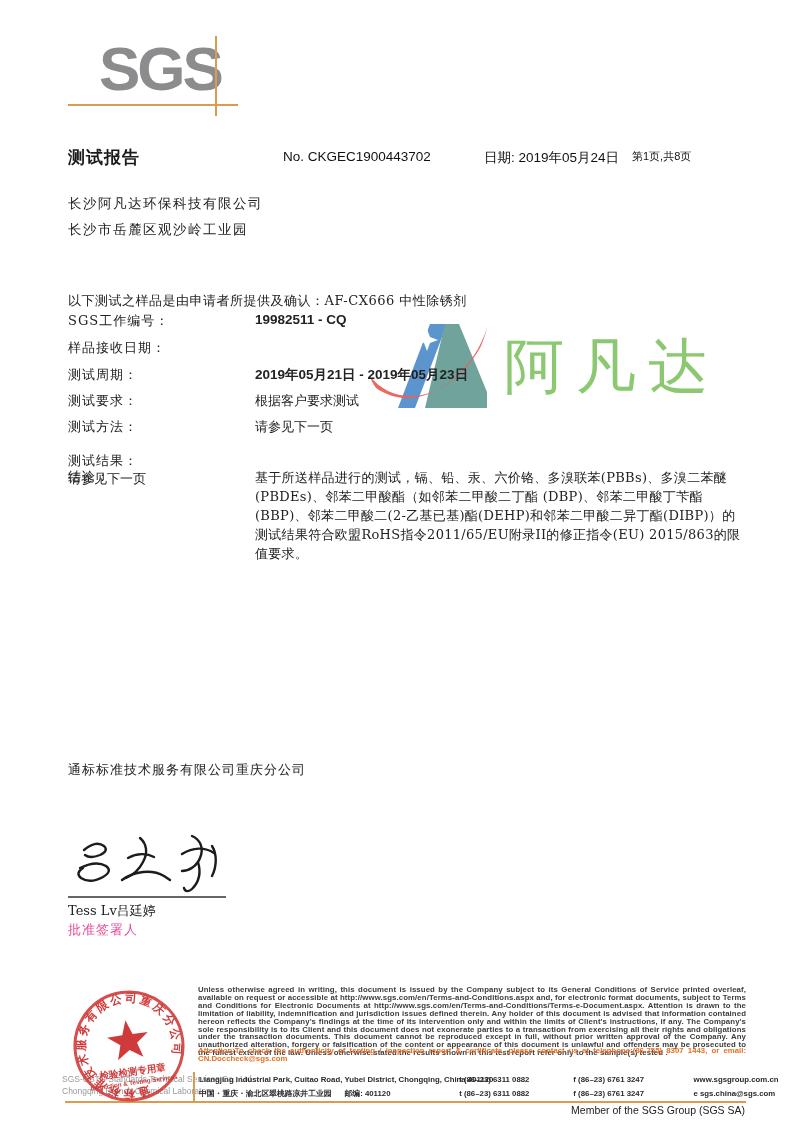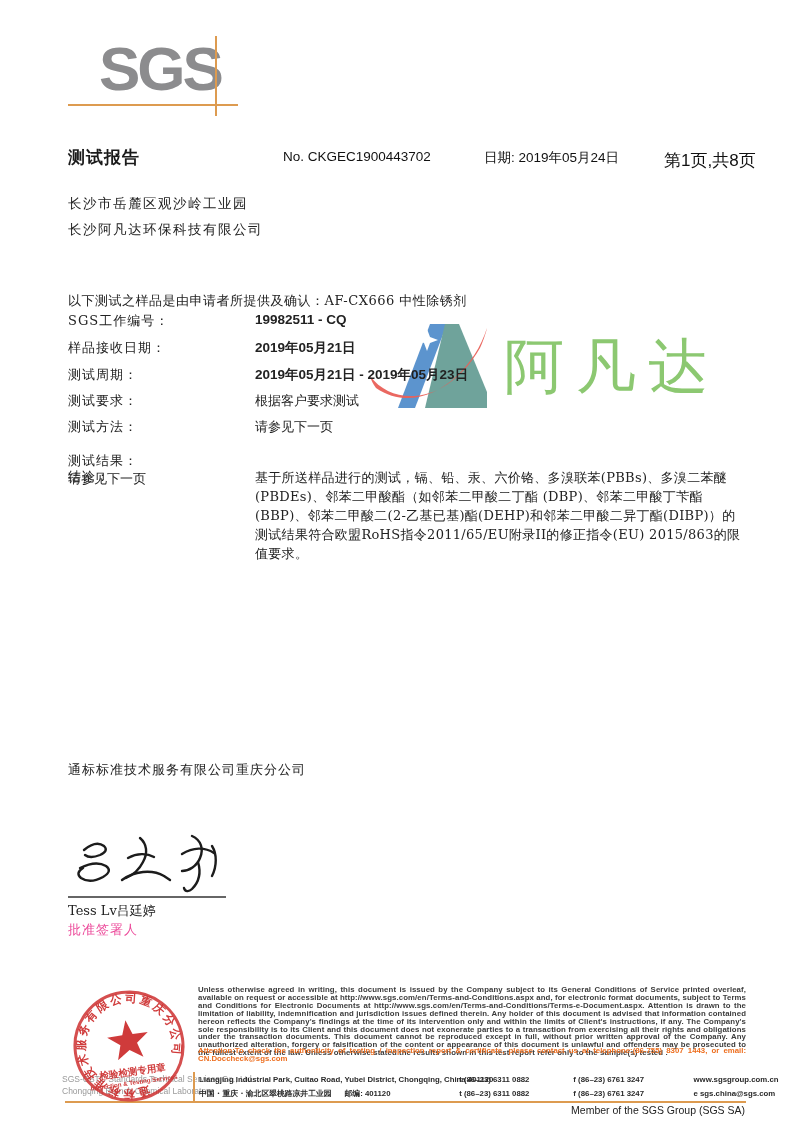--- a/index.html
+++ b/index.html
@@ -14,21 +14,21 @@
     position:absolute; left:99px; top:38px;
     font-family:"Liberation Sans", sans-serif; font-weight:bold;
     font-size:62px; letter-spacing:-3px; color:#8c8c8e; line-height:1;
   }
   .logo-hline{ position:absolute; left:68px; top:104px; width:170px; height:2px; background:#dd9b50; }
   .logo-vline{ position:absolute; left:215px; top:36px; width:2px; height:80px; background:#dd9b50; }
   
   .doc-title{ position:absolute; left:68px; top:146px; font-size:17px; font-weight:bold; letter-spacing:1px; }
   .report-no{ position:absolute; left:283px; top:149px; font-size:13.5px; color:#111; }
   .report-date{ position:absolute; left:484px; top:149px; font-size:13.5px; color:#111; }
-  .page-info{ position:absolute; left:632px; top:149px; font-size:17px; color:#111;margin-left:32px; }
+  .page-info{ position:absolute; left:632px; top:149px; font-size:11px; color:#111; }
   
   .applicant{ position:absolute; left:68px; top:190px; font-family:"DejaVu Serif", serif;
     font-size:13.5px; line-height:26px; letter-spacing:1.5px; color:#222; }
   
   .sample-line{ position:absolute; left:68px; top:292px; font-family:"DejaVu Serif", serif;
     font-size:13px; letter-spacing:0.5px; color:#222; z-index:2; }
   
   .watermark{ position:absolute; left:368px; top:318px; z-index:1; display:flex; align-items:center; }
   .wm-brand{ font-size:60px; font-weight:500; letter-spacing:12px; line-height:1;
     margin-left:14px; margin-top:2px; }
@@ -70,22 +70,22 @@
   <div class="sgs-logo-text">SGS</div>
   <div class="logo-hline"></div>
   <div class="logo-vline"></div>
 
   <div class="doc-title">测试报告</div>
   <div class="report-no">No. CKGEC1900443702</div>
   <div class="report-date">日期: 2019年05月24日</div>
   <div class="page-info">第1页,共8页</div>
 
   <div class="applicant">
+    <div>长沙阿凡达环保科技有限公司</div>
     <div>长沙市岳麓区观沙岭工业园</div>
-    <div>长沙阿凡达环保科技有限公司</div>
   </div>
 
   <div class="sample-line">以下测试之样品是由申请者所提供及确认：AF-CX666 中性除锈剂</div>
 
   <div class="watermark">
     <svg width="122" height="96" viewBox="0 0 122 96">
       <polygon points="30,90 62,6 79,6 47,90" fill="#5c94ce"></polygon>
       <polygon points="77,6 91,6 119,74 119,90 57,90" fill="#6fa39b"></polygon>
       <polygon points="59,11 62,19 70,22 62,25 59,33 56,25 48,22 56,19" fill="#ffffff"></polygon>
       <path d="M2,58 C26,90 80,86 112,30 C114,26 118,15 119,10 C104,58 52,100 8,70 C5,66 3,62 2,58 Z" fill="#e96058" opacity="0.95"></path>
@@ -93,21 +93,20 @@
     <div class="wm-brand" style="color:#8cc871;">阿凡达</div>
   </div>
 
   <div class="fields">
     <div class="frow bold-val" style="top:0;justify-content:flex-end;">
       <span class="flabel">SGS工作编号：</span>
       <span class="fvalue">19982511 - CQ</span>
     </div>
     <div class="frow bold-val" style="top:27px;">
       <span class="flabel">样品接收日期：</span>
-      <span class="fvalue">2019年05月21日</span>
     </div>
     <div class="frow bold-val" style="top:54px;">
       <span class="flabel">测试周期：</span>
       <span class="fvalue">2019年05月21日 - 2019年05月23日</span>
     </div>
     <div class="frow" style="top:80px;">
       <span class="flabel">测试要求：</span>
       <span class="fvalue">根据客户要求测试</span>
     </div>
     <div class="frow" style="top:106px;">

